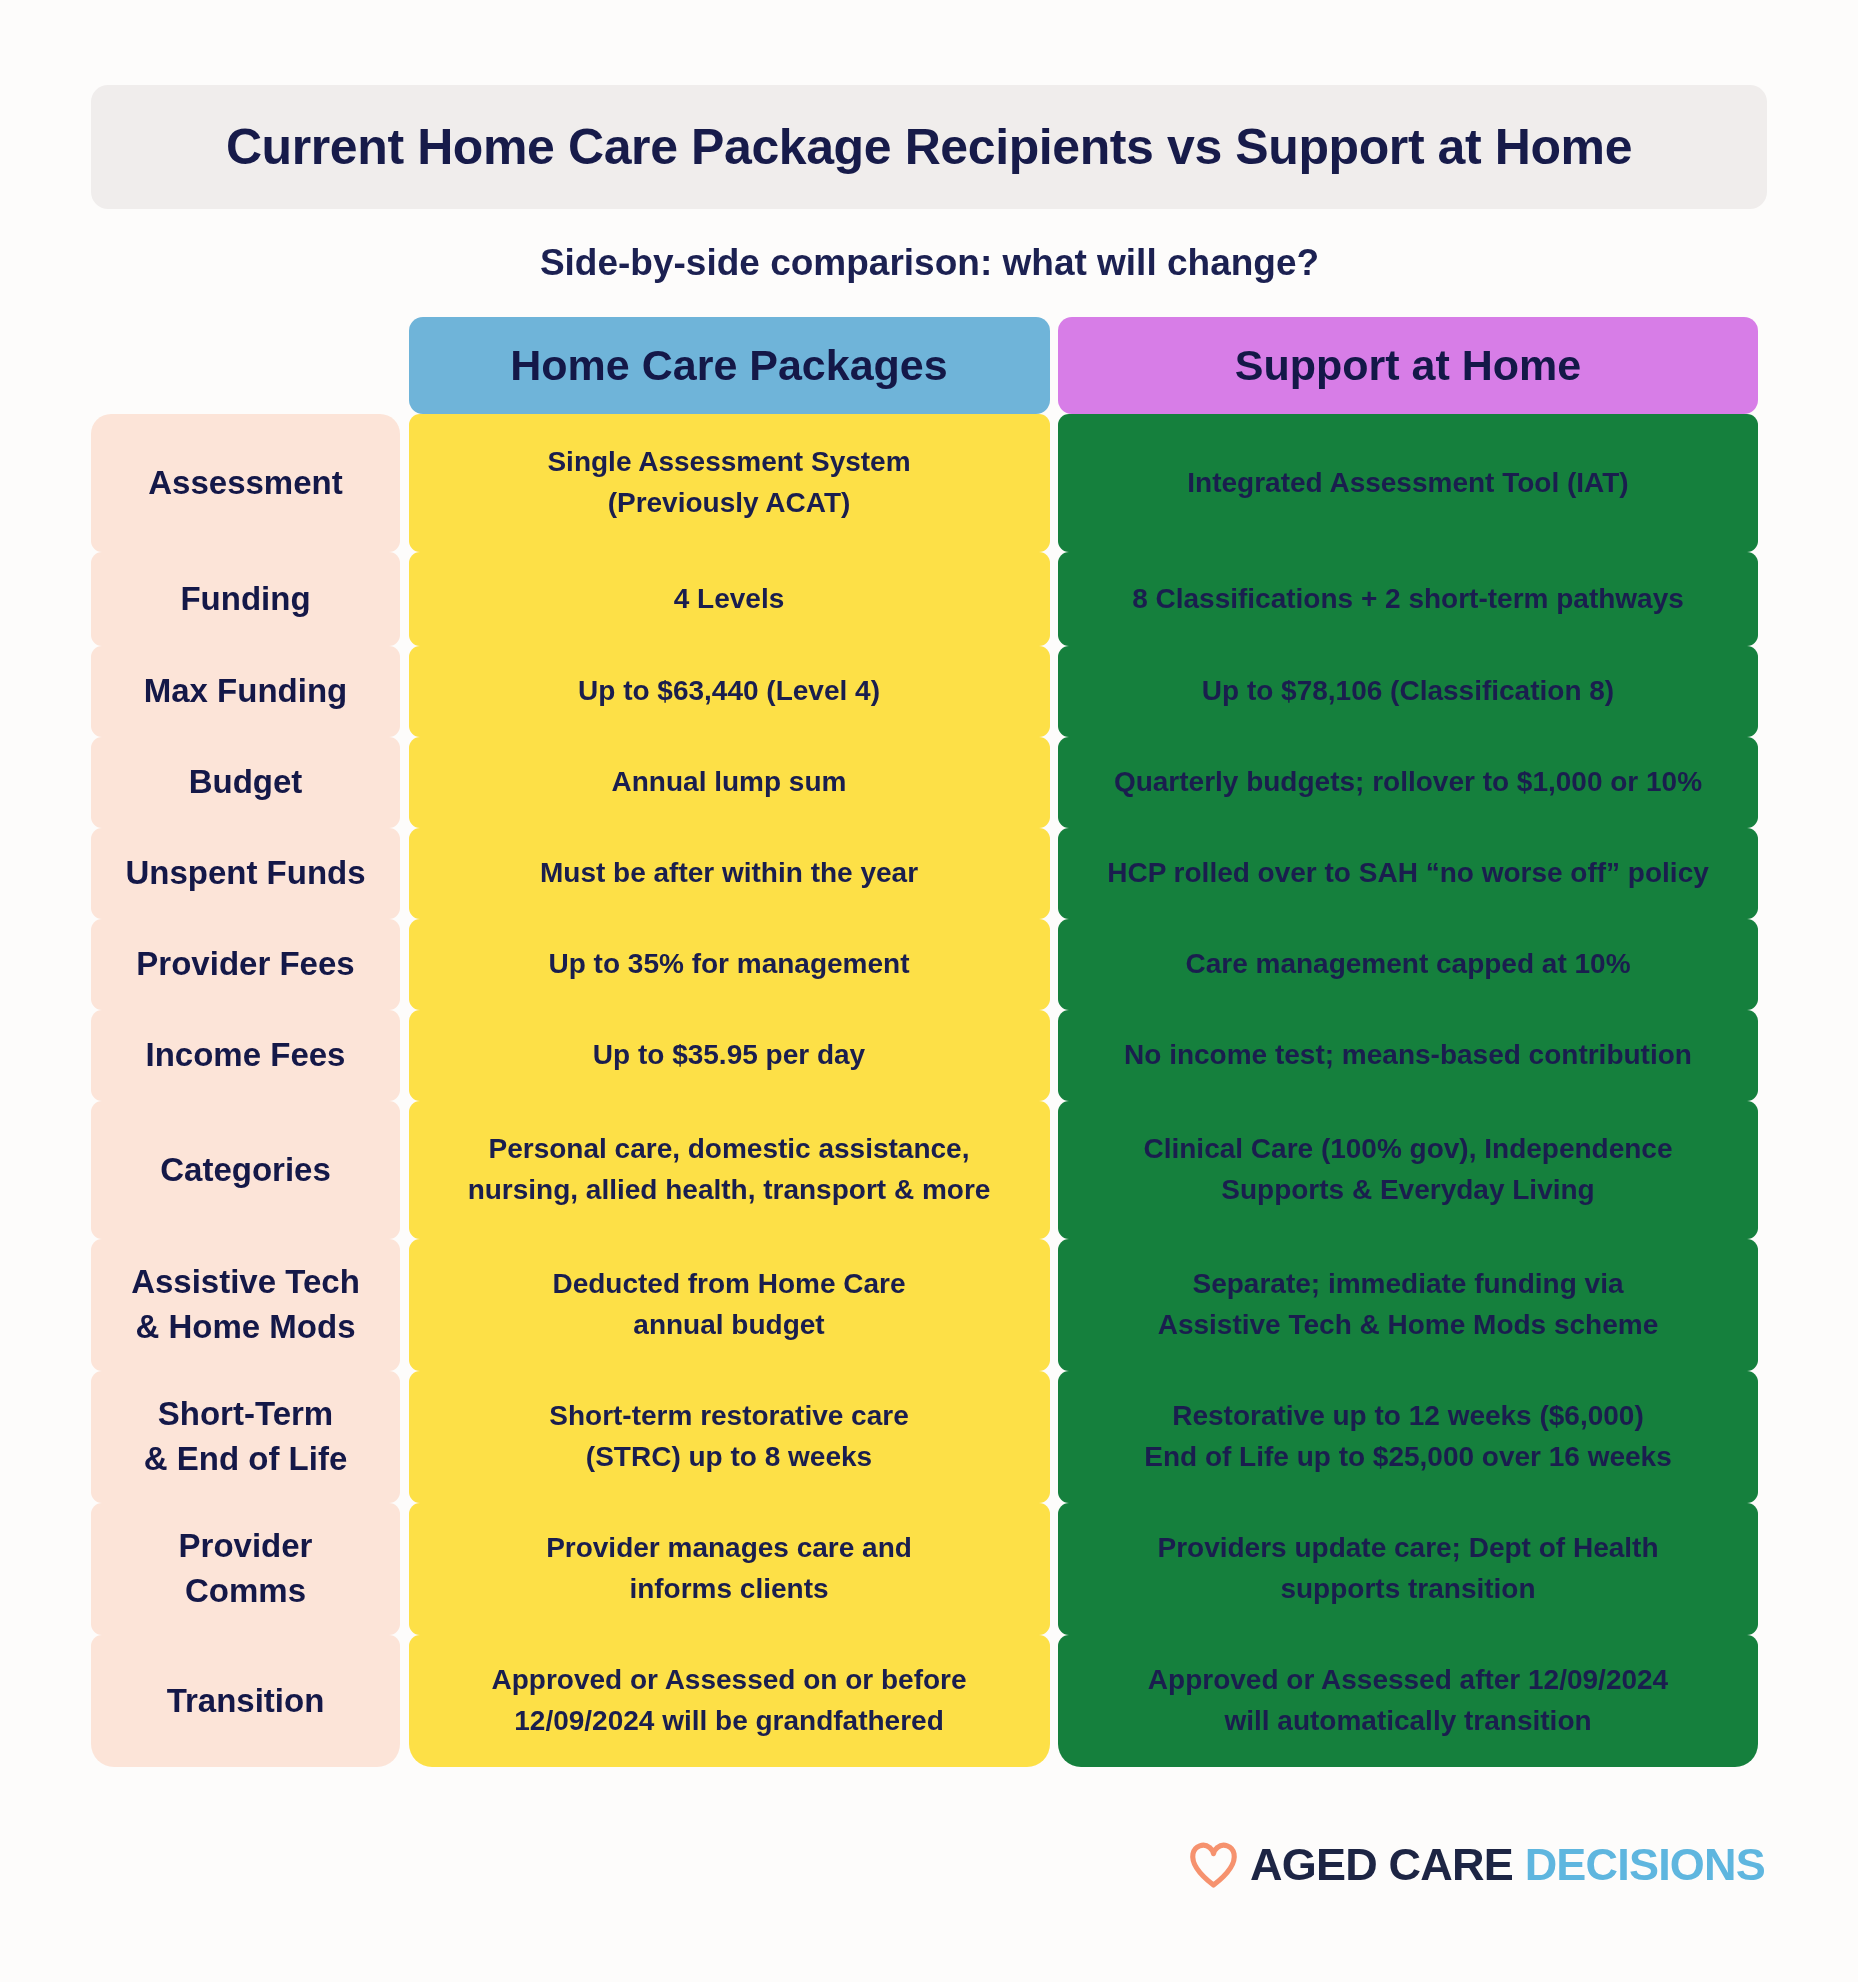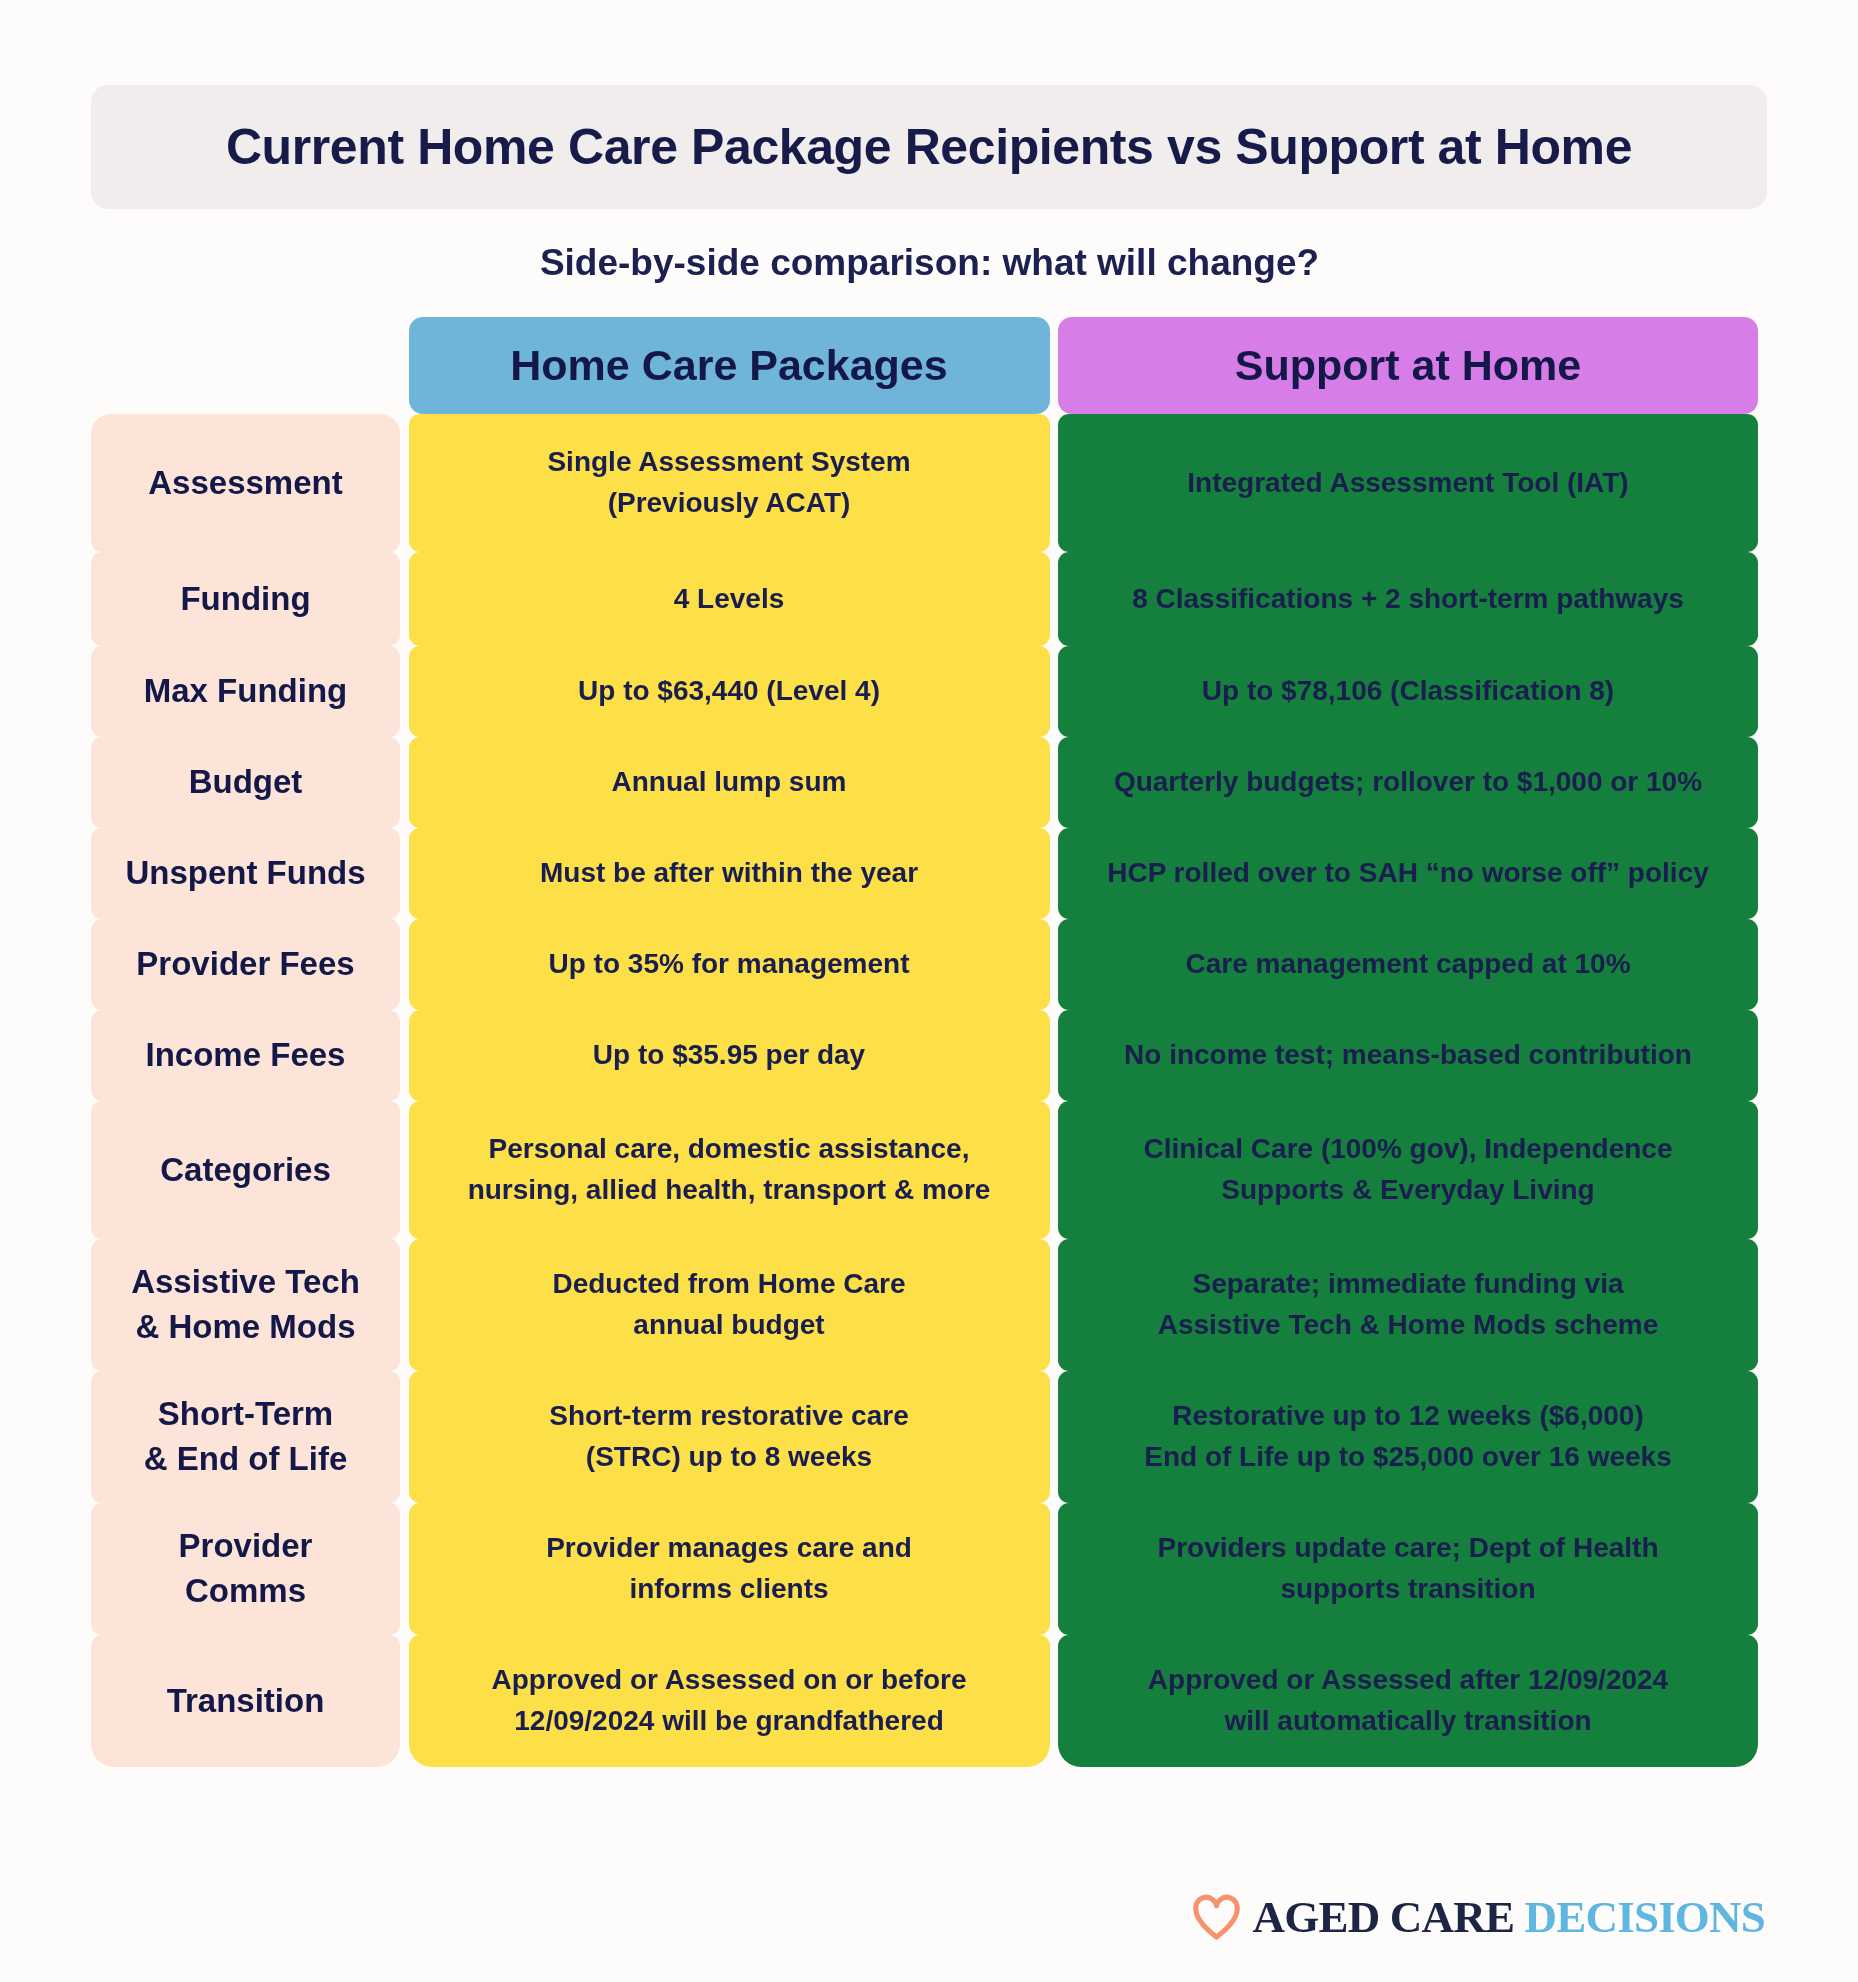--- a/index.html
+++ b/index.html
@@ -62,22 +62,22 @@
     font-size:33px; font-weight:800;
     line-height:1.35;
     color:#141848;
   }
   .hcp { background:#fde047; font-size:28px; font-weight:700; }
   .sah { background:#15803d; font-size:28px; font-weight:700; }
   .tl-big { border-top-left-radius:20px; border-top-right-radius:20px; }
   .bb-big { border-bottom-left-radius:23px; border-bottom-right-radius:23px; }
   .footer {
     position:absolute;
-    right:94px; top:1888px;
-    display:flex; align-items:center; gap:7.7px;font-family:Liberation Serif, serif;
+    right:94px; top:1836px;
+    display:flex; align-items:center; gap:7.7px;
   }
   .heart { width:57px; height:57px; flex:0 0 auto; }
   .logo-text {
     font-size:45px; font-weight:800; letter-spacing:-0.8px;
     white-space:pre;
   }
   .logo-primary { color:#1d2544; }
   .logo-secondary { color:#5fb6df; }
 </style>
 </head>

